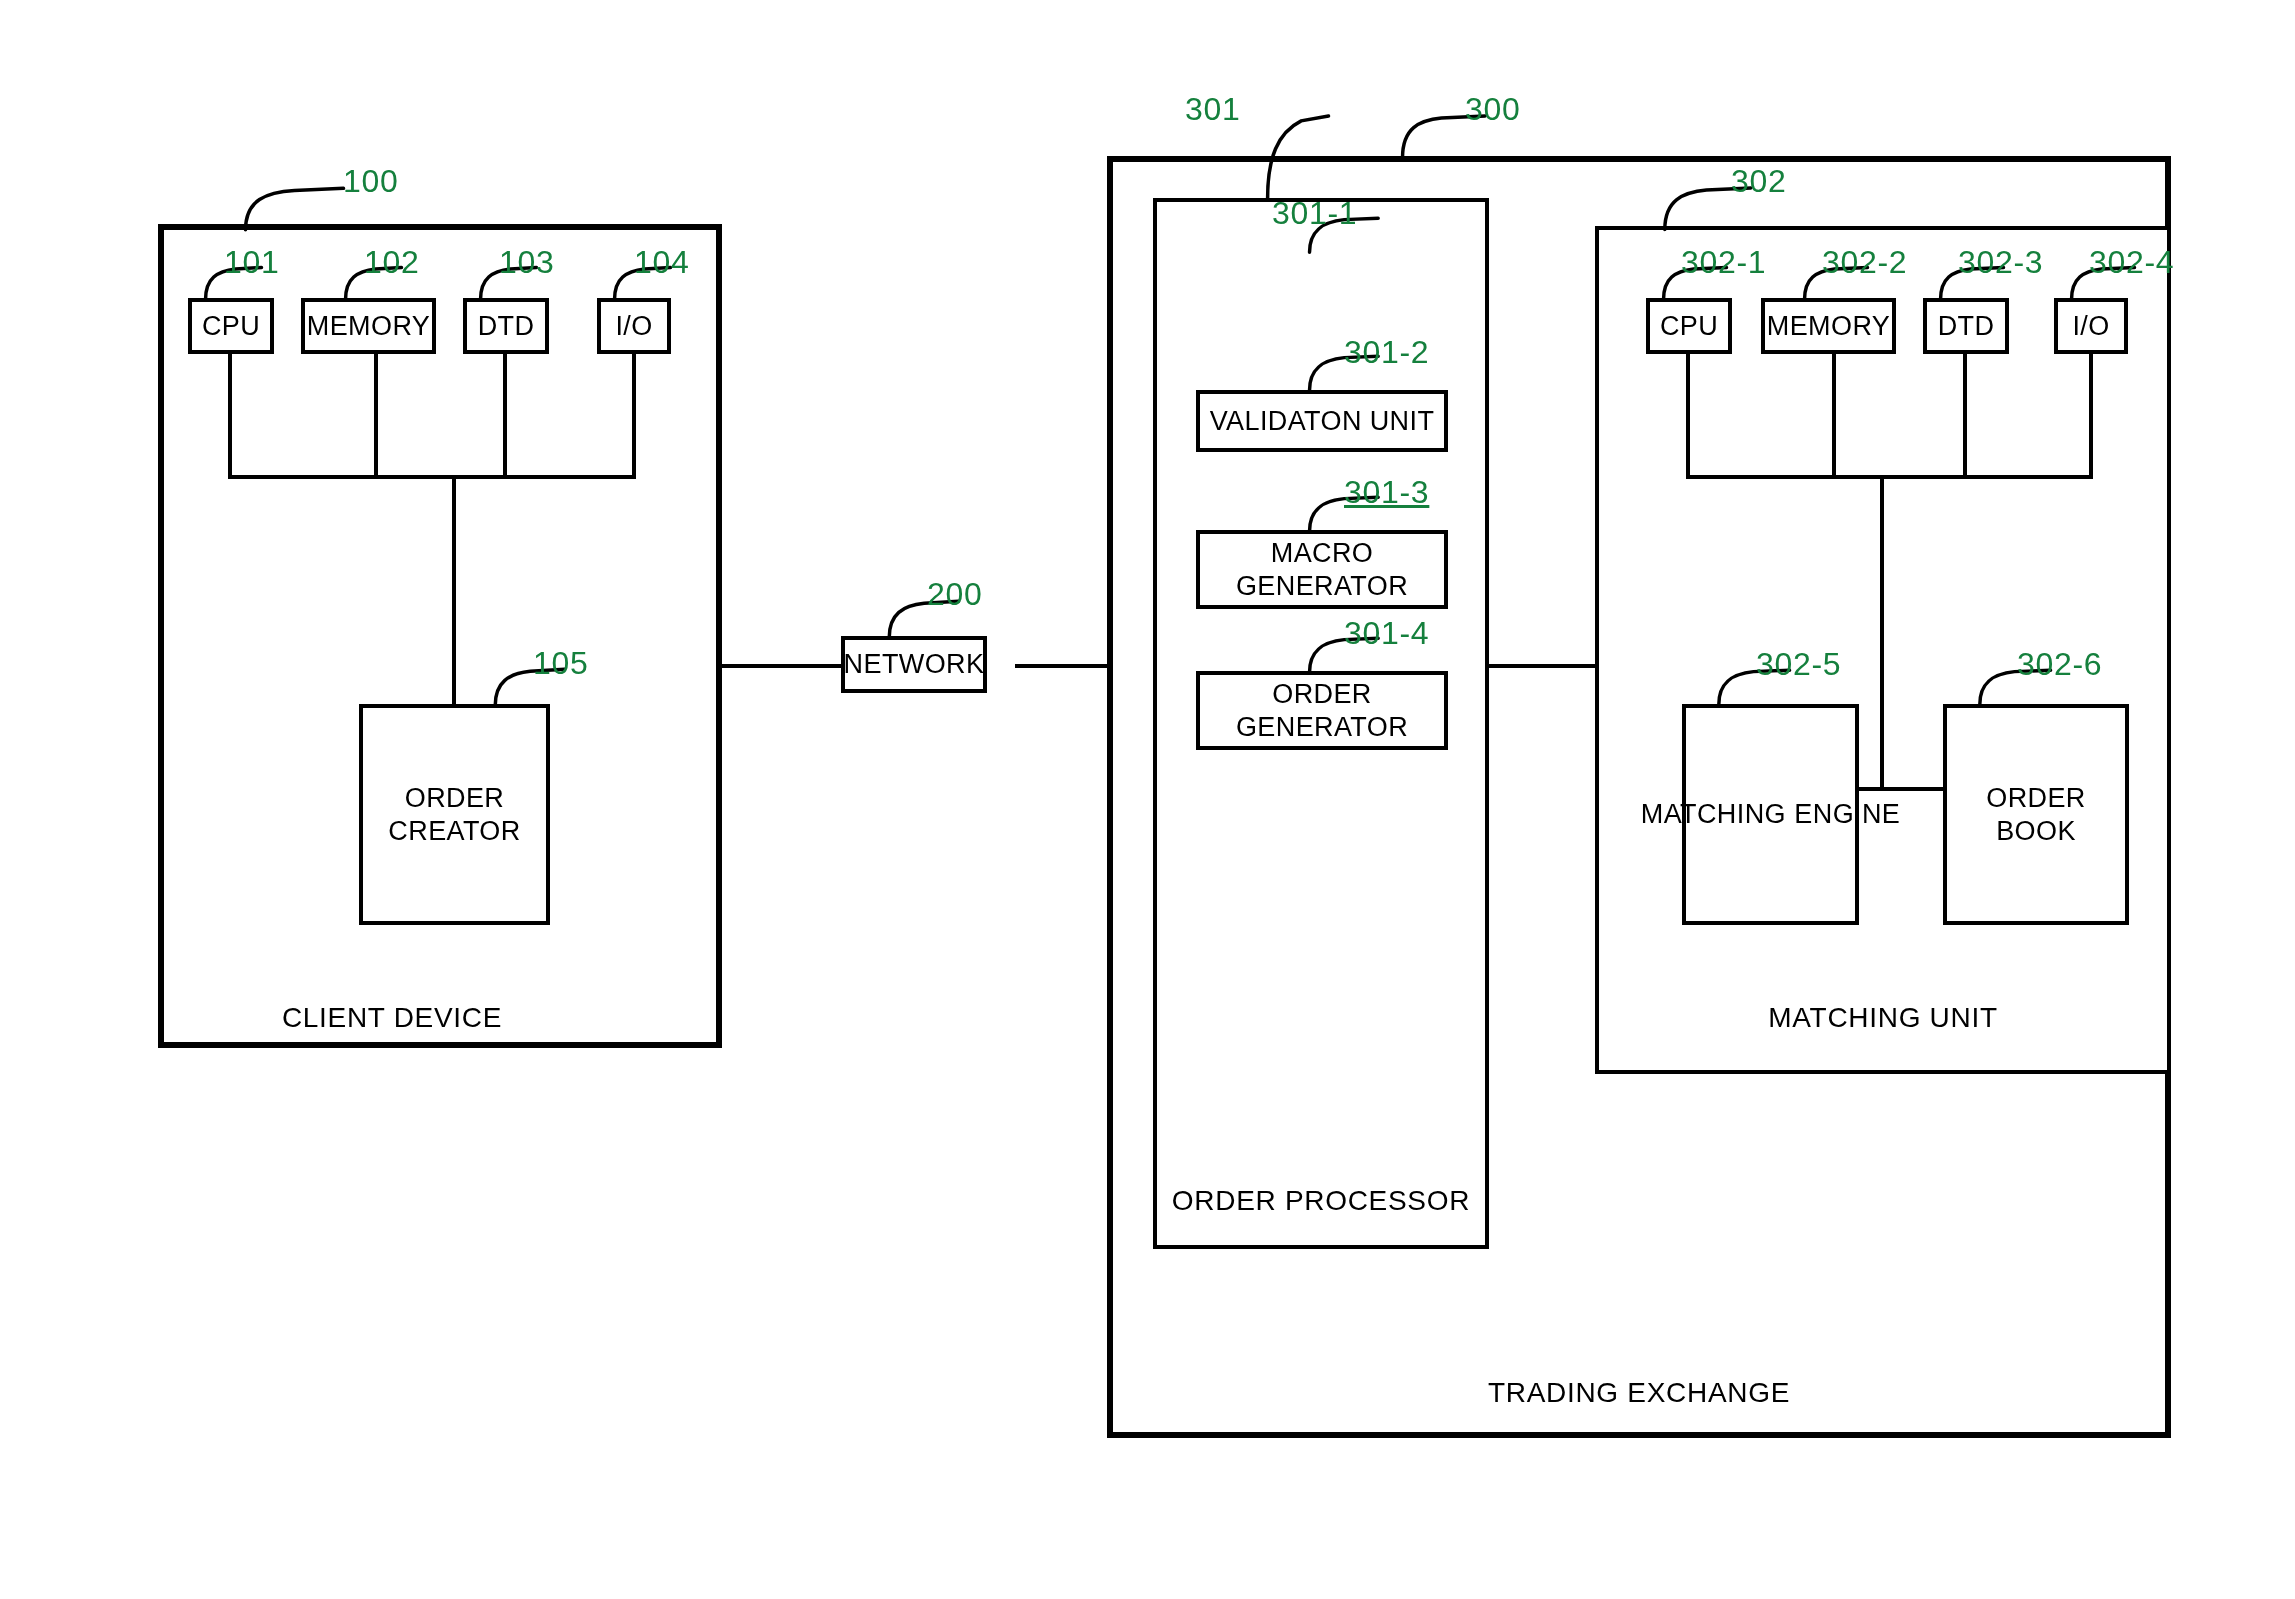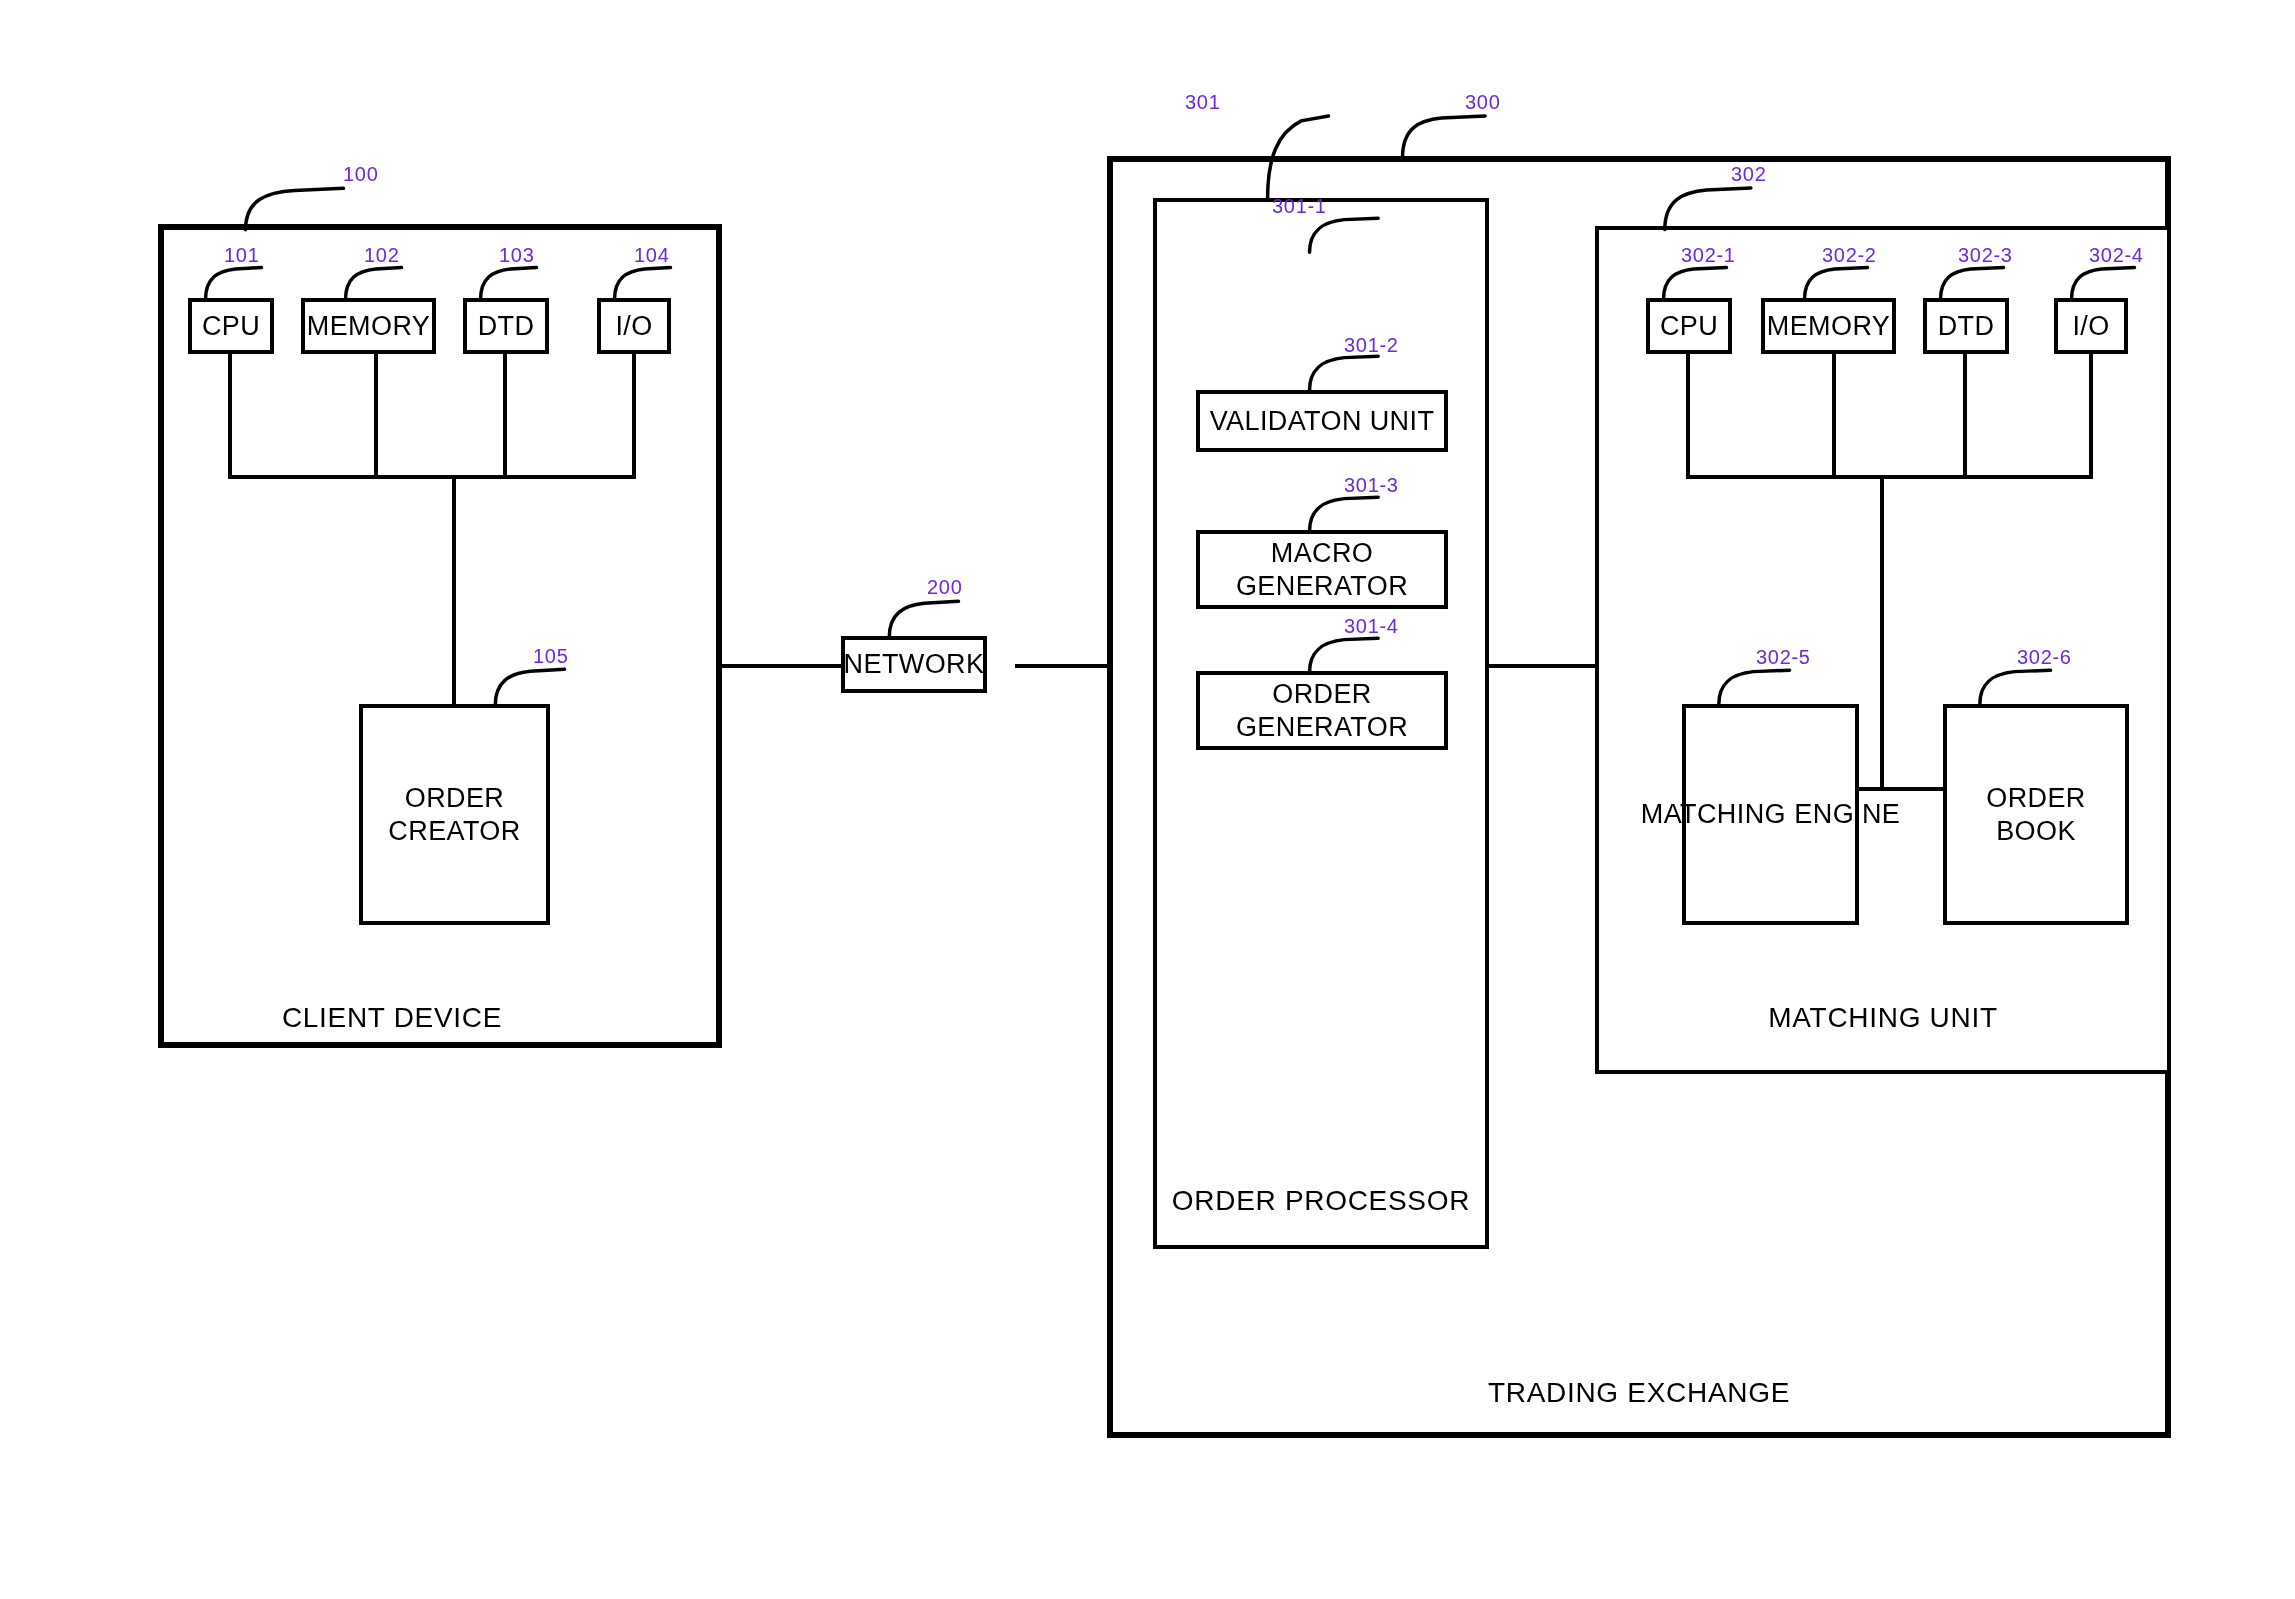--- a/index.html
+++ b/index.html
@@ -44,24 +44,24 @@
   .container-label{
     position:absolute;
     font-size:28px;
     letter-spacing:0.7px;
     white-space:pre;
     text-align:center;
   }
   
   .ref{
     position:absolute;
-    font-size:20px;
+    font-size:32px;
     letter-spacing:0.7px;
     white-space:pre;
-    color:#6d28d9;
+    color:#15803d;
   }
   
   .hline{position:absolute;background:#000;height:3.5px;}
   .vline{position:absolute;background:#000;width:3.5px;}
   .leader{position:absolute;overflow:visible;}
   svg.leader path{fill:none;stroke:#000;stroke-width:5;stroke-linecap:round;}
 </style>
 </head>
 <body>
 
@@ -165,21 +165,21 @@
   </svg>
   <div class="ref" style="left:1344px; top:334px;">301-2</div>
 
   <div class="box thick" style="left:1196px; top:530px; width:252px; height:79px; flex-direction:column;">
     <span class="boxtext">MACRO</span>
     <span class="boxtext">GENERATOR</span>
   </div>
   <svg class="leader" style="left:1305px; top:491px; width:77px; height:43px;" viewBox="0 0 110 62" width="77" height="43">
     <path d="M 6 58 C 6 26, 26 14, 56 11 L 105 9"></path>
   </svg>
-  <div class="ref" style="left:1344px; top:474px;">301-3</div>
+  <div class="ref" style="left:1344px; top:474px;text-decoration:underline;">301-3</div>
 
   <div class="box thick" style="left:1196px; top:671px; width:252px; height:79px; flex-direction:column;">
     <span class="boxtext">ORDER</span>
     <span class="boxtext">GENERATOR</span>
   </div>
   <svg class="leader" style="left:1305px; top:632px; width:77px; height:43px;" viewBox="0 0 110 62" width="77" height="43">
     <path d="M 6 58 C 6 26, 26 14, 56 11 L 105 9"></path>
   </svg>
   <div class="ref" style="left:1344px; top:615px;">301-4</div>
 

